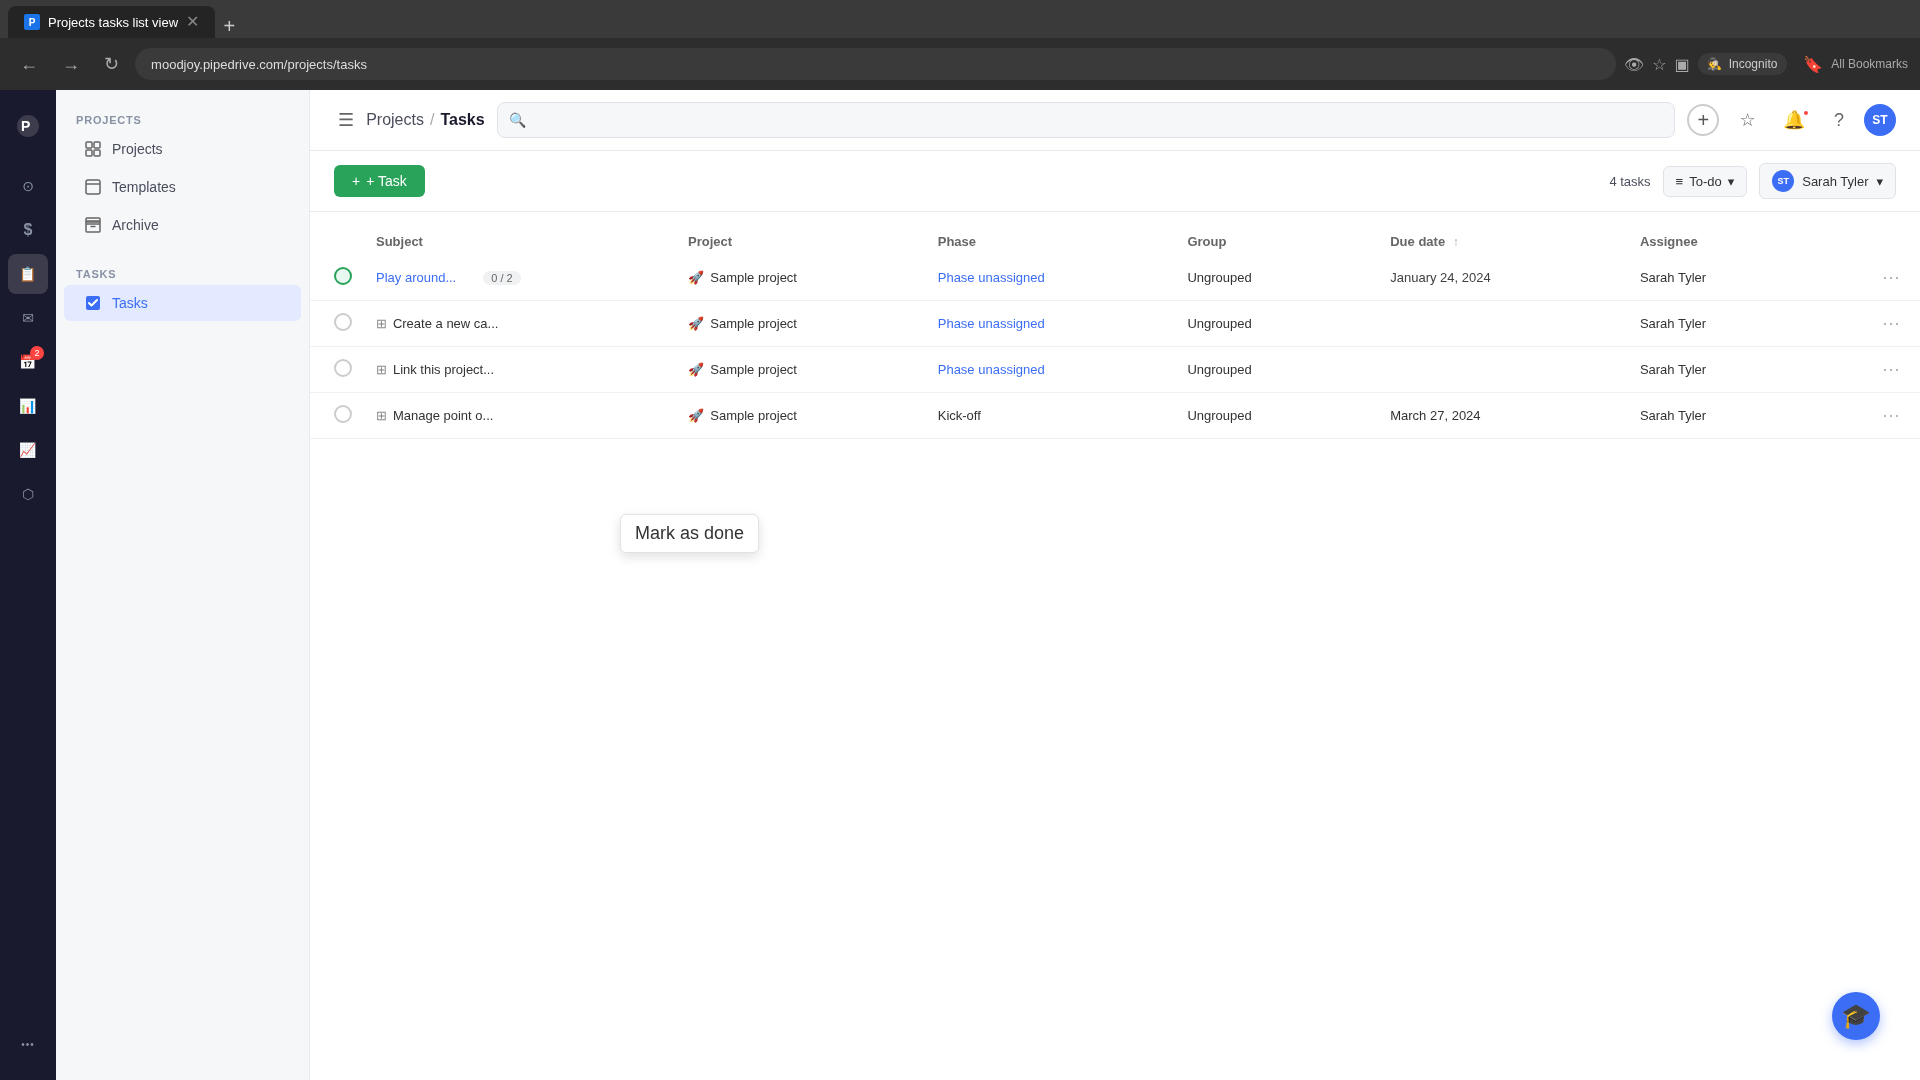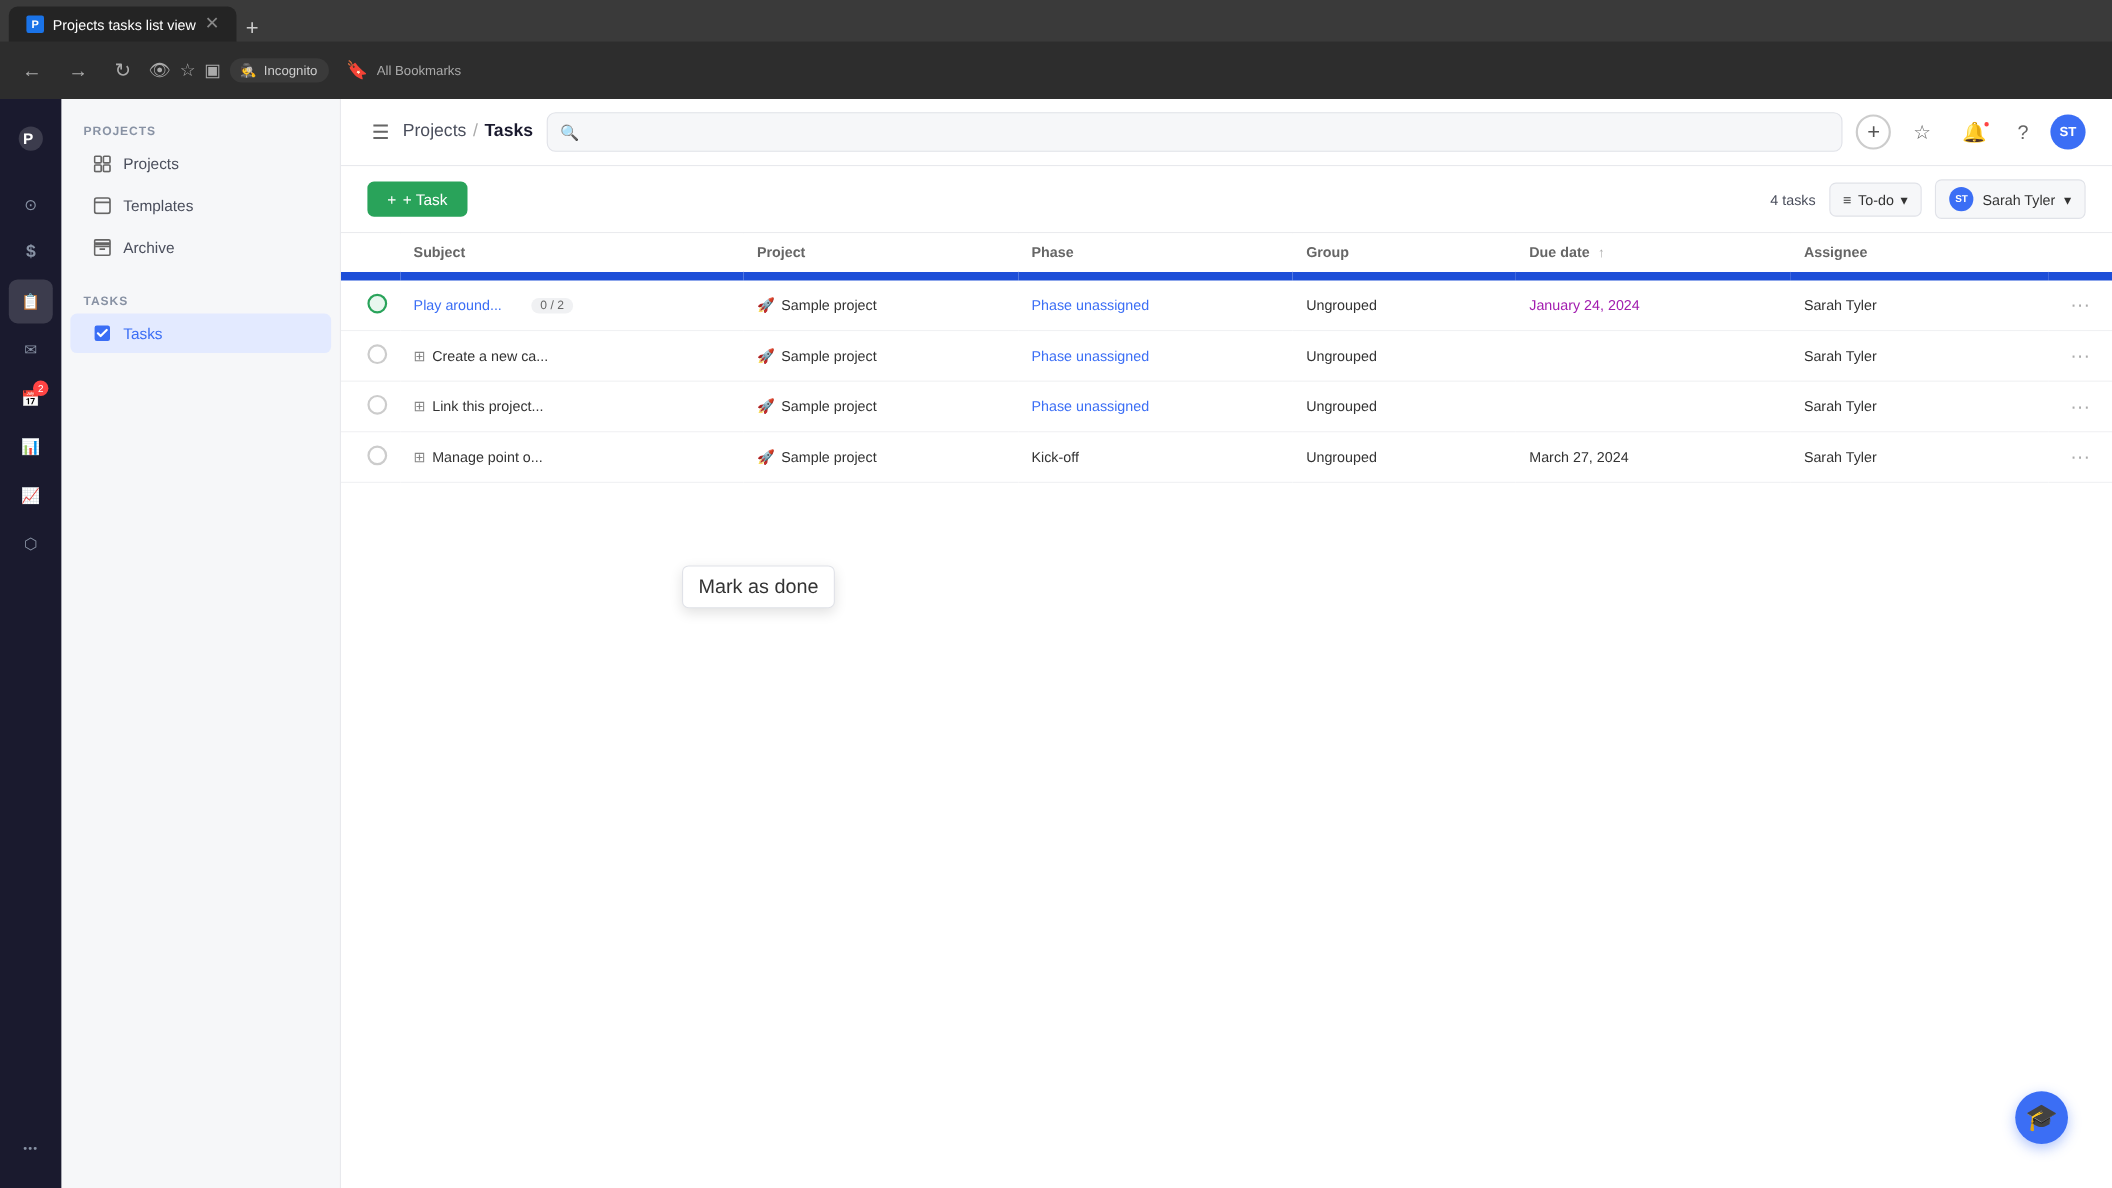--- a/index.html
+++ b/index.html
@@ -62,21 +62,21 @@
     .btn-primary { background: #29a35a; color: #fff; border: none; border-radius: 6px; padding: 8px 18px; font-size: 14px; font-weight: 500; cursor: pointer; display: flex; align-items: center; gap: 6px; }
     .toolbar-right { margin-left: auto; display: flex; align-items: center; gap: 12px; }
     .task-count { color: #4a4e5c; font-size: 13px; font-weight: 500; }
     .filter-btn { display: flex; align-items: center; gap: 6px; background: #f6f7f9; border: 1px solid #e0e2e8; border-radius: 6px; padding: 7px 12px; font-size: 13px; color: #333; cursor: pointer; }
     .assignee-btn { display: flex; align-items: center; gap: 8px; background: #f6f7f9; border: 1px solid #e0e2e8; border-radius: 6px; padding: 6px 12px; font-size: 13px; color: #333; cursor: pointer; }
     .assignee-avatar { width: 22px; height: 22px; border-radius: 50%; background: #3b6ef5; color: #fff; font-size: 9px; font-weight: 700; display: flex; align-items: center; justify-content: center; }
 
     
     .table-container { flex: 1; overflow: auto; position: relative; }
     table { width: 100%; border-collapse: collapse; }
-    thead th { background: #fff; border-bottom: 8px solid #1d4ed8; padding: 10px 12px; text-align: left; font-size: 13px; font-weight: 600; color: #666; white-space: nowrap; position: sticky; top: 0; z-index: 10; }
+    thead th { background: #fff; border-bottom: 8px solid #1d4ed8; padding: 10px 12px; text-align: left; font-size: 13px; font-weight: 600; color: #666; white-space: nowrap; position: sticky; top: 12px; z-index: 10; }
     thead th:first-child { width: 40px; padding-left: 24px; }
     tbody tr { border-bottom: 1px solid #f0f1f3; }
     tbody td { padding: 10px 12px; font-size: 13px; color: #333; vertical-align: middle; }
     tbody td:first-child { padding-left: 24px; width: 40px; }
     .sort-icon { color: #aaa; margin-left: 4px; font-size: 12px; }
     .more-btn { background: none; border: none; color: #aaa; cursor: pointer; font-size: 18px; padding: 2px 8px; border-radius: 4px; }
 
     
     .tooltip { background: #fff; border: 1px solid #e0e2e8; border-radius: 6px; padding: 8px 14px; font-size: 18px; color: #333; box-shadow: 0 4px 12px rgba(0,0,0,0.12); white-space: nowrap; position: absolute; z-index: 100; left: 310px; top: 302px; font-weight: 500; }
 
@@ -101,20 +101,21 @@
       <div class="tab-favicon">P</div>
       <span>Projects tasks list view</span>
       <span class="tab-close">✕</span>
     </div>
     <button class="tab-new">+</button>
   </div>
   <div class="browser-nav">
     <button class="nav-btn">←</button>
     <button class="nav-btn">→</button>
     <button class="nav-btn">↻</button>
+    <input class="address-bar" type="text" value="moodjoy.pipedrive.com/projects/tasks" style="">
     <div class="nav-actions">
       <span style="font-size:16px; color:#aaa">👁</span>
       <span style="font-size:16px; color:#aaa; cursor:pointer">☆</span>
       <span style="font-size:16px; color:#aaa; cursor:pointer">▣</span>
       <div class="incognito-badge">
         <span>🕵</span>
         <span>Incognito</span>
       </div>
       <span style="font-size:16px; color:#aaa; cursor:pointer; margin-left:8px">🔖</span>
       <span style="font-size:12px; color:#aaa">All Bookmarks</span>
@@ -291,21 +292,21 @@
     <td class="col-project">
       <div style="display:flex;align-items:center;gap:6px">
         <span>🚀</span>
         <span>Sample project</span>
       </div>
     </td>
     <td class="col-phase">
       <span style="color:#3b6ef5">Phase unassigned</span>
     </td>
     <td class="col-group">Ungrouped</td>
-    <td class="col-duedate" style="color:#a21caf">January 24, 2024</td>
+    <td class="col-duedate" style="color:#404040">January 24, 2024</td>
     <td class="col-assignee">Sarah Tyler</td>
     <td class="col-actions">
       <button class="more-btn">···</button>
     </td>
   </tr>
             <tr>
     <td class="col-checkbox">
       <span style="width:18px;height:18px;border-radius:50%;border:2px solid #ccc;background:#fff;cursor:pointer;display:inline-block;"></span>
     </td>
     <td class="col-subject">

